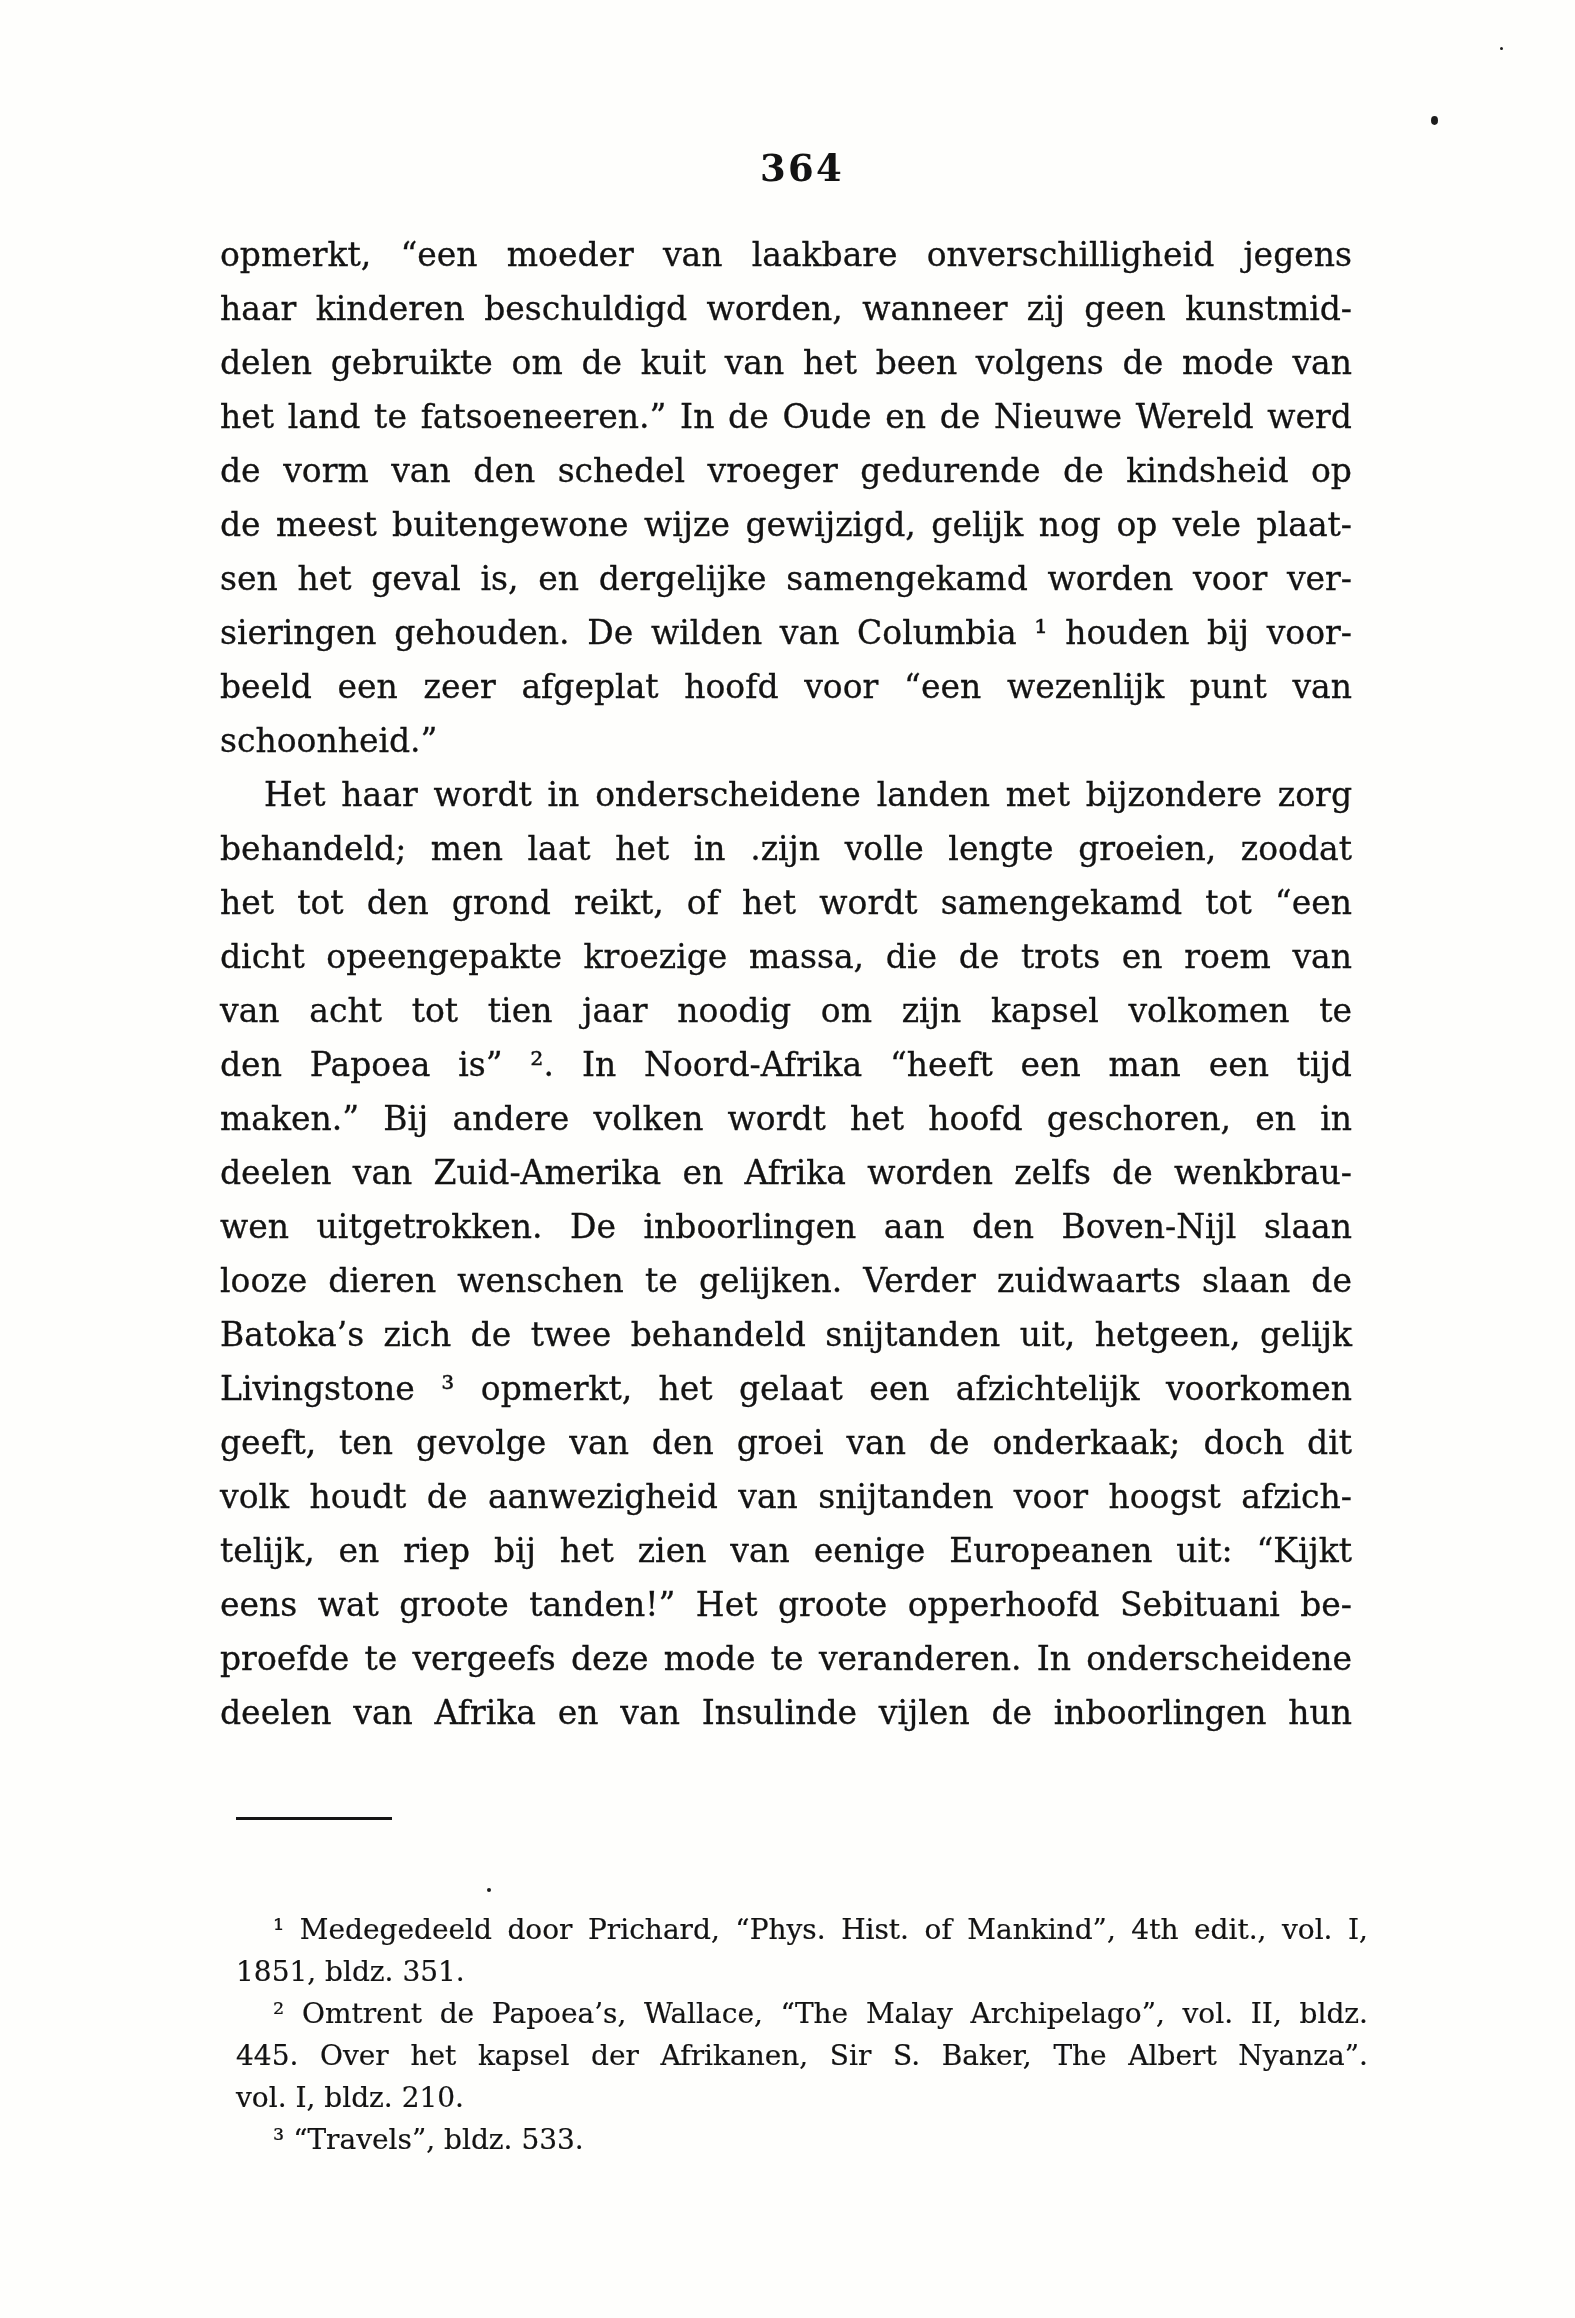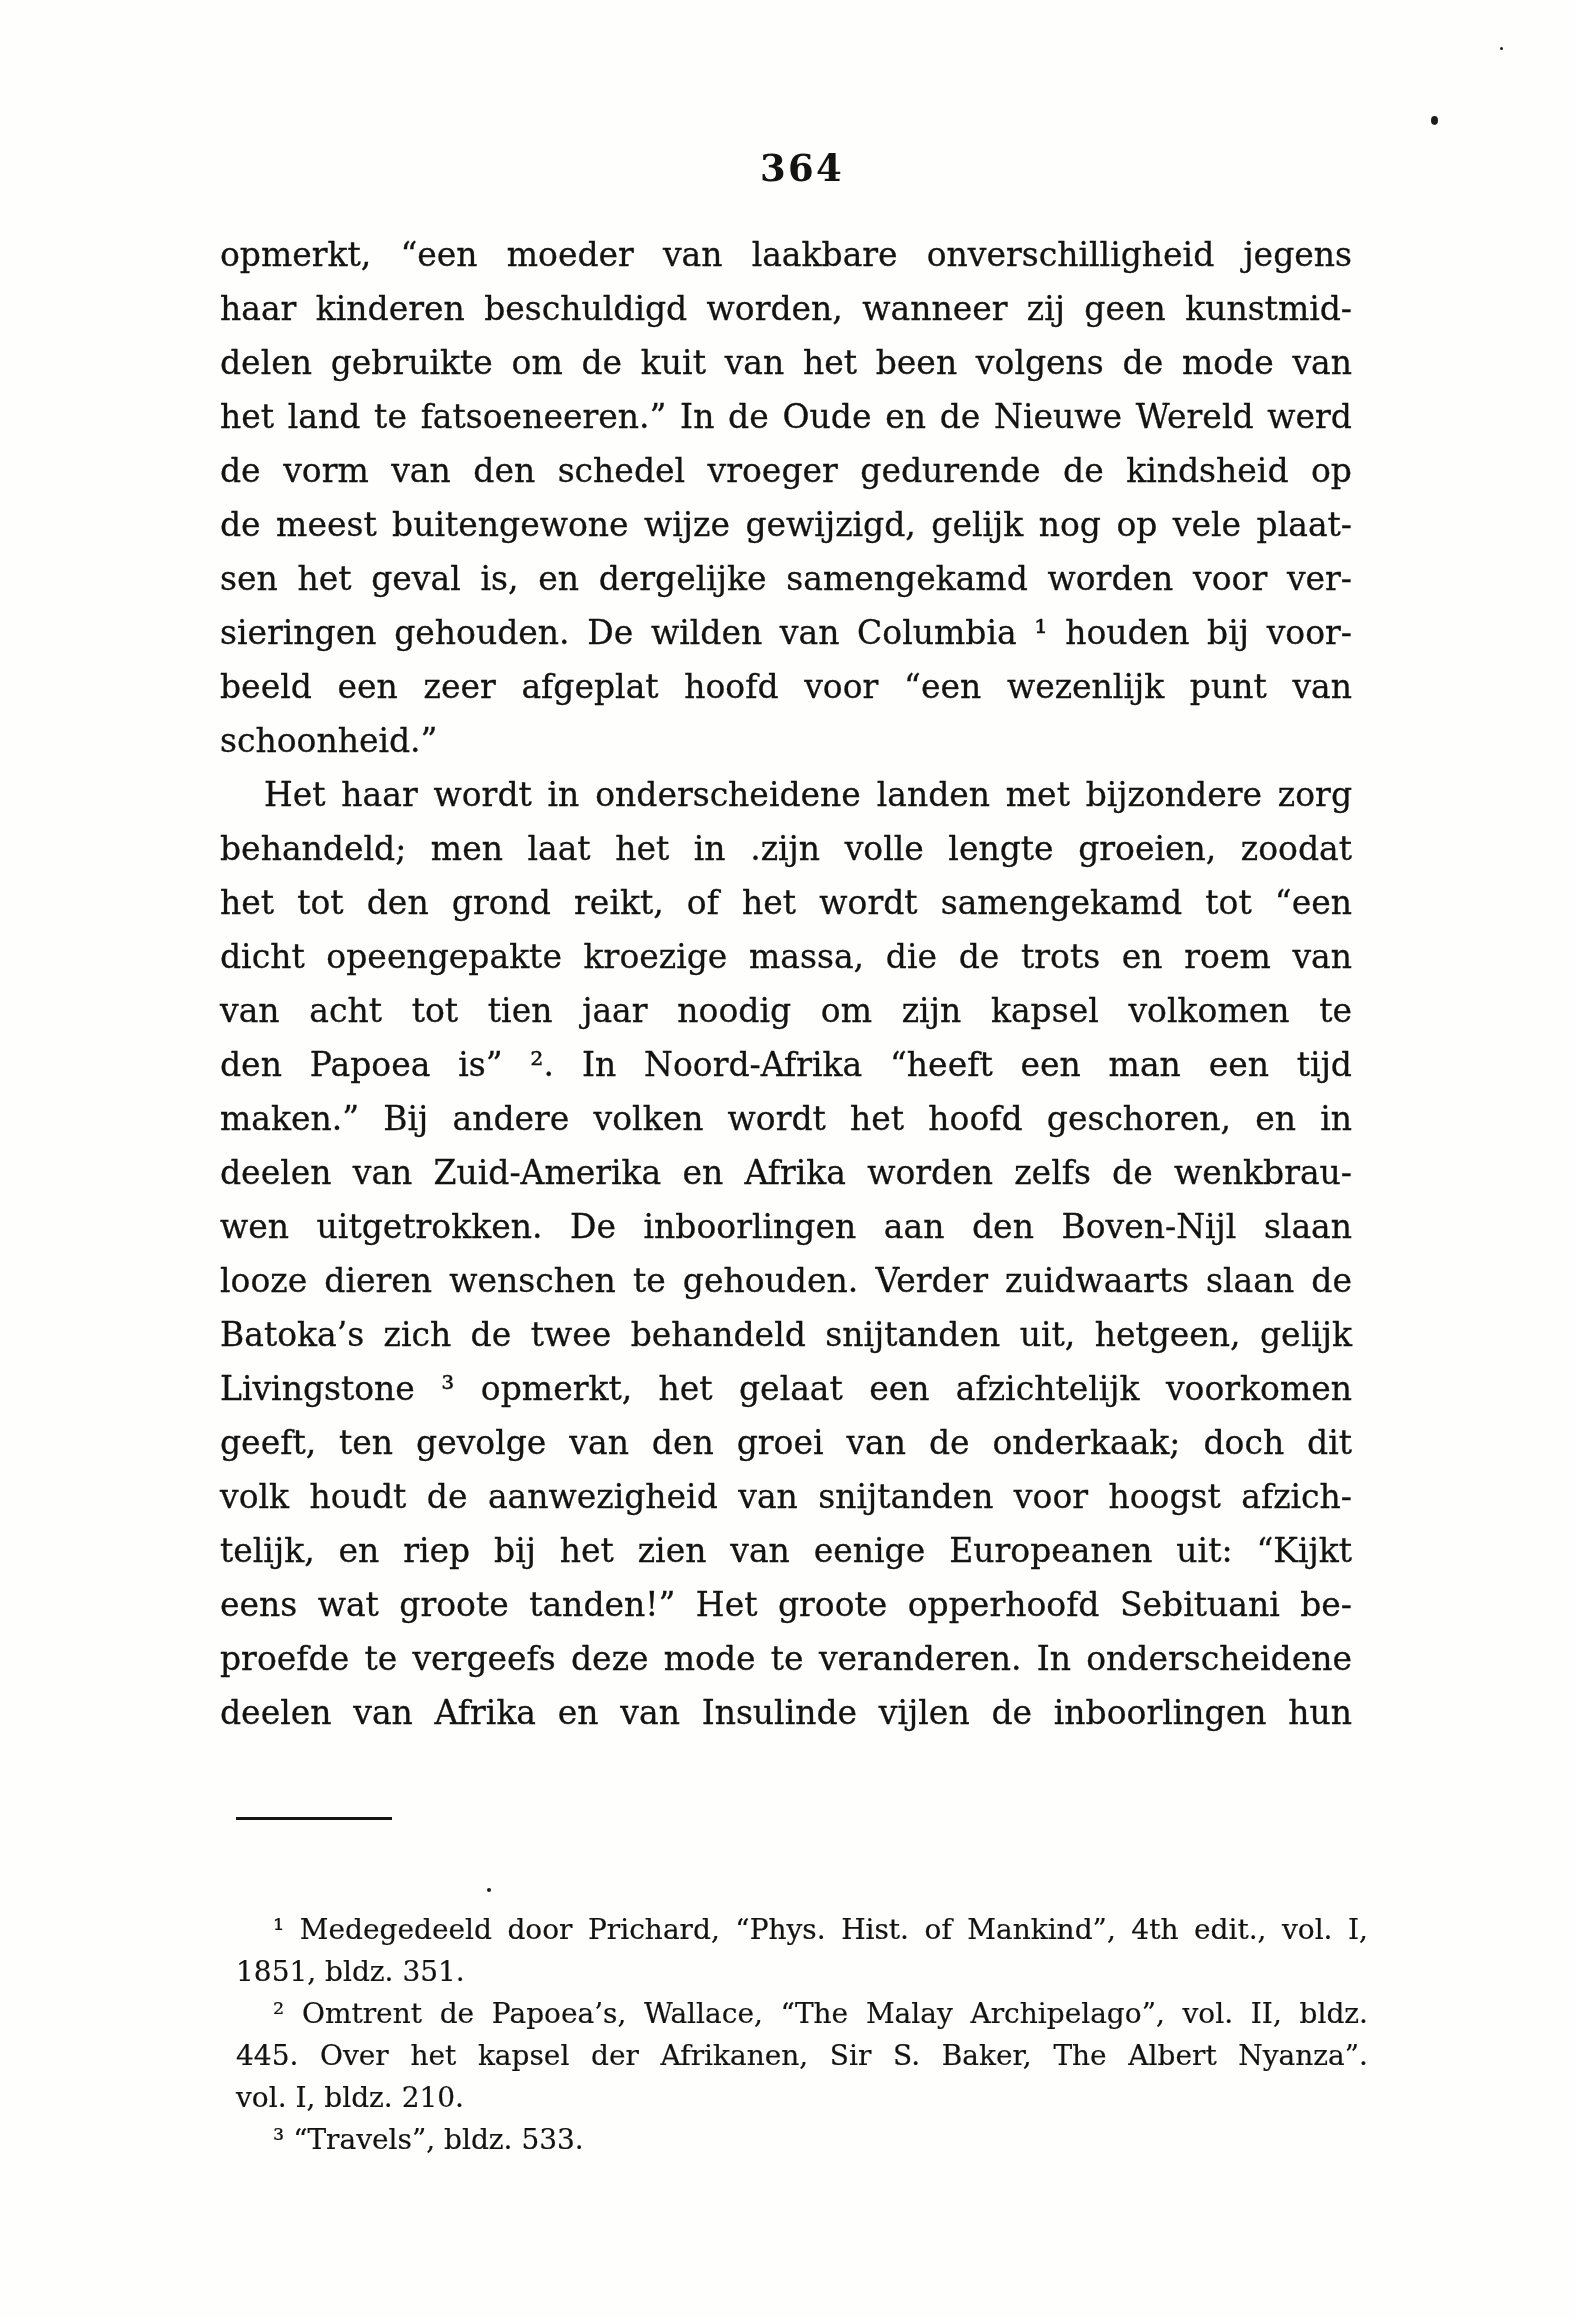--- a/index.html
+++ b/index.html
@@ -113,21 +113,21 @@
     <div>
       <div class="ln indent">Het haar wordt in onderscheidene landen met bijzondere zorg</div>
       <div class="ln">behandeld; men laat het in .zijn volle lengte groeien, zoodat</div>
       <div class="ln">het tot den grond reikt, of het wordt samengekamd tot “een</div>
       <div class="ln">dicht opeengepakte kroezige massa, die de trots en roem van</div>
       <div class="ln">van acht tot tien jaar noodig om zijn kapsel volkomen te</div>
       <div class="ln">den Papoea is” ². In Noord-Afrika “heeft een man een tijd</div>
       <div class="ln">maken.” Bij andere volken wordt het hoofd geschoren, en in</div>
       <div class="ln">deelen van Zuid-Amerika en Afrika worden zelfs de wenkbrau-</div>
       <div class="ln">wen uitgetrokken. De inboorlingen aan den Boven-Nijl slaan</div>
-      <div class="ln">looze dieren wenschen te gehouden. Verder zuidwaarts slaan de</div>
+      <div class="ln">looze dieren wenschen te gelijken. Verder zuidwaarts slaan de</div>
       <div class="ln">Batoka’s zich de twee behandeld snijtanden uit, hetgeen, gelijk</div>
       <div class="ln">Livingstone ³ opmerkt, het gelaat een afzichtelijk voorkomen</div>
       <div class="ln">geeft, ten gevolge van den groei van de onderkaak; doch dit</div>
       <div class="ln">volk houdt de aanwezigheid van snijtanden voor hoogst afzich-</div>
       <div class="ln">telijk, en riep bij het zien van eenige Europeanen uit: “Kijkt</div>
       <div class="ln">eens wat groote tanden!” Het groote opperhoofd Sebituani be-</div>
       <div class="ln">proefde te vergeefs deze mode te veranderen. In onderscheidene</div>
       <div class="ln">deelen van Afrika en van Insulinde vijlen de inboorlingen hun</div>
     </div>
   </div>

